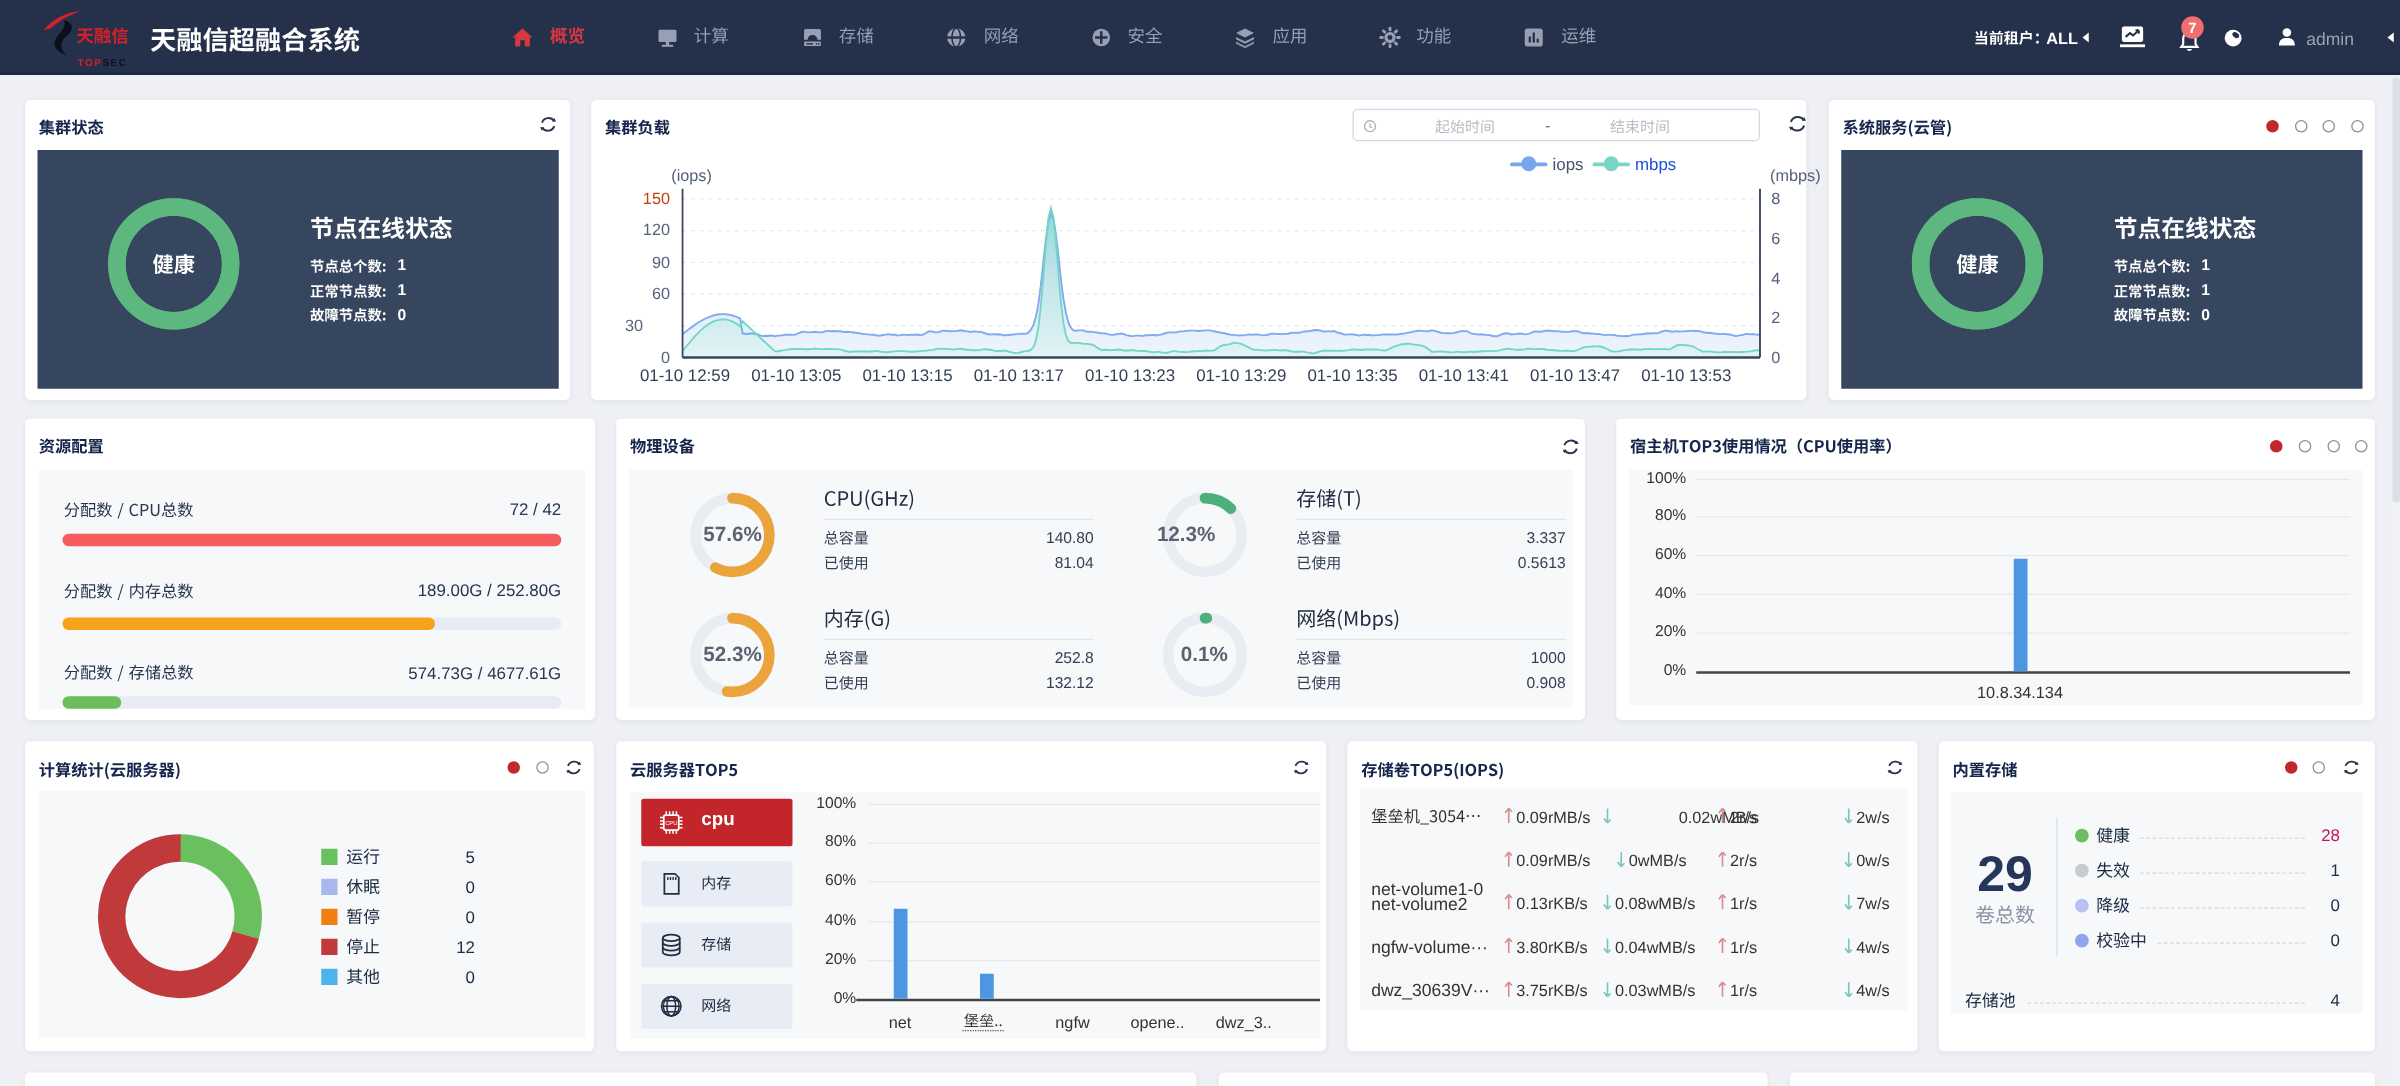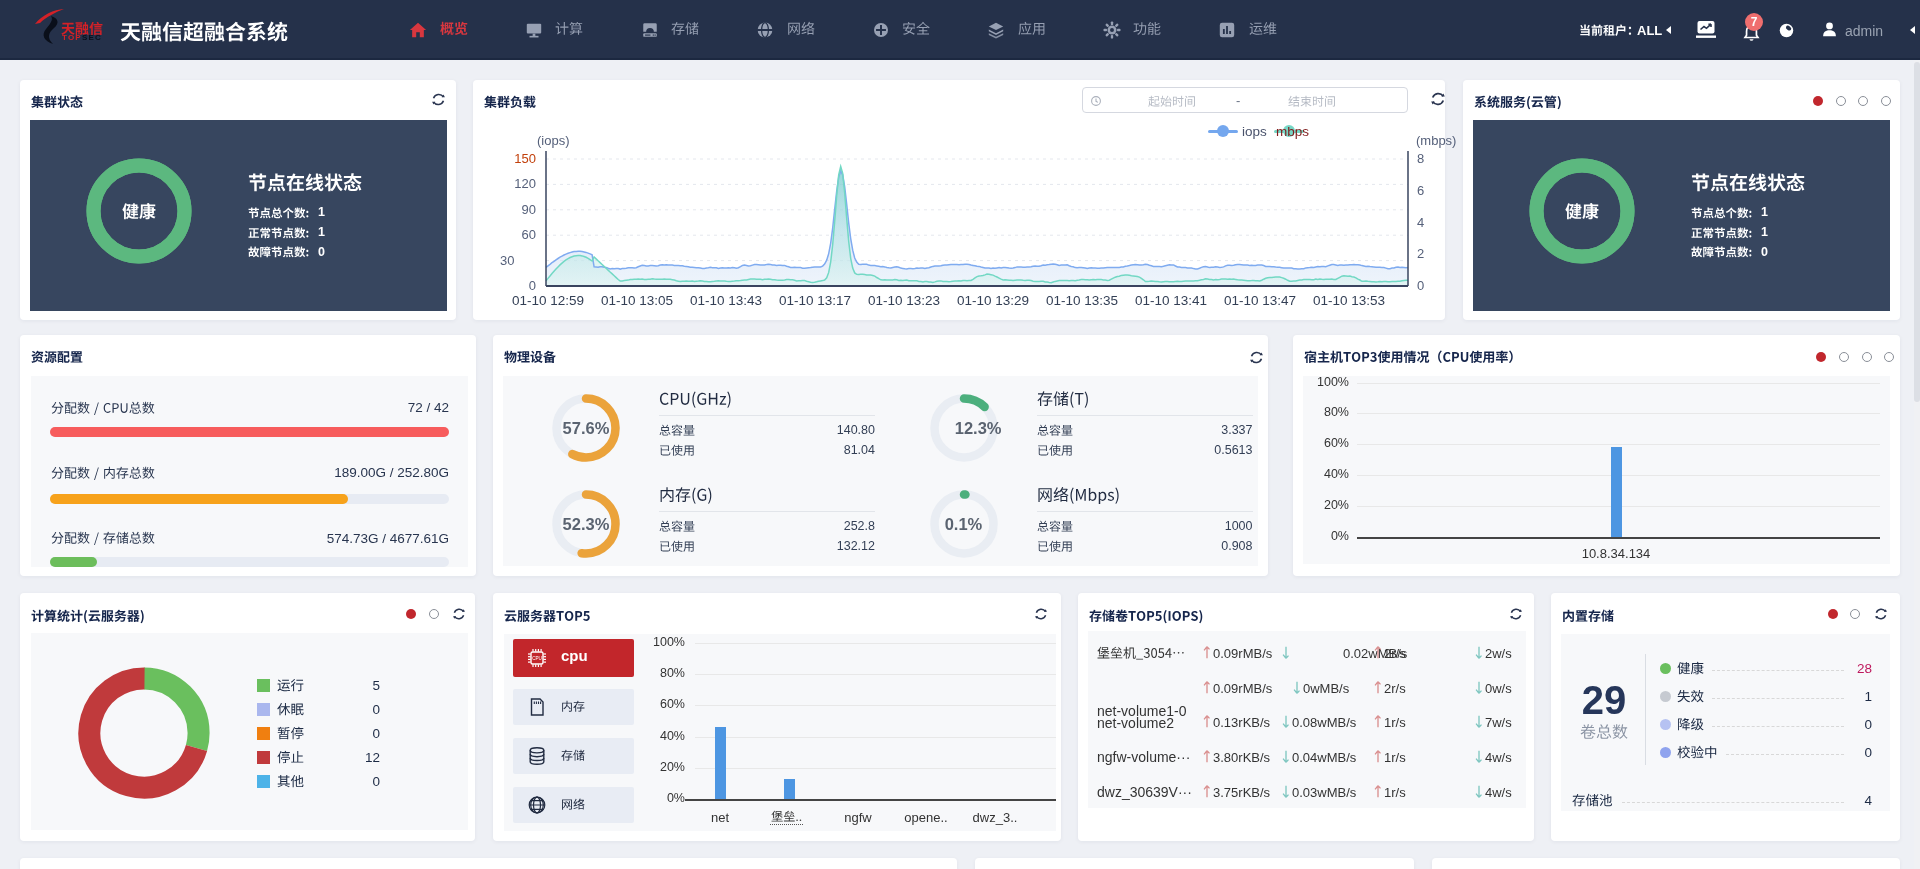--- a/index.html
+++ b/index.html
@@ -14,21 +14,21 @@
 <path d="M1 16 C8 7 20 1.5 30 1 C22 4 12 9 6 15 Z" fill="#d42127"></path>
 <path d="M17 8 C24 10 26 15 20 20 C14 25 13 30 19 36 C10 33 7 27 12 21 C18 14 19 11 17 8Z" fill="#0a0f1a"></path>
 </svg>
 <div class="abs" style="left:61px;top:20px">
     <svg class="ct" width="42.0" height="16.8" viewBox="0 0 42.0 16.8" style="fill:#d42127;">
       <use href="#g0" transform="translate(0.0 13.72) scale(0.014)"></use>
       <use href="#g1" transform="translate(14.0 13.72) scale(0.014)"></use>
       <use href="#g2" transform="translate(28.0 13.72) scale(0.014)"></use>
     </svg>
   </div>
-<div class="abs" style="left:62px;top:33px;font:bold 8px 'Liberation Sans';letter-spacing:1.2px;color:#d42127">TOP<span style="color:#0b101c">SEC</span></div>
+<div class="abs" style="left:62px;top:46px;font:bold 8px 'Liberation Sans';letter-spacing:1.2px;color:#d42127">TOP<span style="color:#0b101c">SEC</span></div>
 <div class="abs" style="left:120px;top:19px">
     <svg class="ct" width="168.0" height="25.2" viewBox="0 0 168.0 25.2" style="fill:#ffffff;">
       <use href="#g0" transform="translate(0.0 20.58) scale(0.021)"></use>
       <use href="#g1" transform="translate(21.0 20.58) scale(0.021)"></use>
       <use href="#g2" transform="translate(42.0 20.58) scale(0.021)"></use>
       <use href="#g3" transform="translate(63.0 20.58) scale(0.021)"></use>
       <use href="#g1" transform="translate(84.0 20.58) scale(0.021)"></use>
       <use href="#g4" transform="translate(105.0 20.58) scale(0.021)"></use>
       <use href="#g5" transform="translate(126.0 20.58) scale(0.021)"></use>
       <use href="#g6" transform="translate(147.0 20.58) scale(0.021)"></use>
@@ -348,21 +348,21 @@
 <path d="M3.5 13.5 A7.4 7.4 0 0 0 16.6 11.8"></path>
 </g>
 <path d="M14.3 6.9 L18.5 6.9 L16.7 3.2 Z" fill="#2a3550"></path>
 <path d="M5.7 13.1 L1.5 13.1 L3.3 16.8 Z" fill="#2a3550"></path>
 </svg>
 <div class="abs" style="left:1208px;top:129.5px;width:30px;height:3px;background:#74a7ee;border-radius:2px"></div>
 <div class="abs" style="left:1217px;top:125px;width:12px;height:12px;border-radius:50%;background:#74a7ee"></div>
 <div class="abs" style="left:1242px;top:124px;font:13.5px 'Liberation Sans';color:#49526b">iops</div>
 <div class="abs" style="left:1274px;top:129.5px;width:30px;height:3px;background:#77d6c5;border-radius:2px"></div>
 <div class="abs" style="left:1283px;top:125px;width:12px;height:12px;border-radius:50%;background:#77d6c5"></div>
-<div class="abs" style="left:1276px;top:124px;font:13.5px 'Liberation Sans';color:#7f1d1d">mbps</div>
+<div class="abs" style="left:1308px;top:124px;font:13.5px 'Liberation Sans';color:#1d4ed8">mbps</div>
 <div class="abs" style="left:537px;top:133px;font:13px 'Liberation Sans';color:#55607a">(iops)</div>
 <div class="abs" style="left:1416px;top:133px;font:13px 'Liberation Sans';color:#55607a">(mbps)</div>
 <svg class="abs" style="left:545px;top:149px" width="872" height="145" viewBox="545 149 872 145">
     <defs>
       <linearGradient id="gt" x1="0" y1="0" x2="0" y2="1">
         <stop offset="0" stop-color="#5ecfbd" stop-opacity="0.55"></stop>
         <stop offset="0.55" stop-color="#9fe2d8" stop-opacity="0.38"></stop>
         <stop offset="1" stop-color="#d9f2ef" stop-opacity="0.55"></stop>
       </linearGradient>
       <linearGradient id="gb" x1="0" y1="0" x2="0" y2="1">
@@ -389,21 +389,21 @@
 <div class="abs" style="left:500px;top:201.8px;width:36px;text-align:right;font:13px 'Liberation Sans';color:#55607a">90</div>
 <div class="abs" style="left:500px;top:176.4px;width:36px;text-align:right;font:13px 'Liberation Sans';color:#55607a">120</div>
 <div class="abs" style="left:500px;top:151.0px;width:36px;text-align:right;font:13px 'Liberation Sans';color:#c2410c">150</div>
 <div class="abs" style="left:1417px;top:278.0px;font:13px 'Liberation Sans';color:#55607a">0</div>
 <div class="abs" style="left:1417px;top:246.2px;font:13px 'Liberation Sans';color:#55607a">2</div>
 <div class="abs" style="left:1417px;top:214.5px;font:13px 'Liberation Sans';color:#55607a">4</div>
 <div class="abs" style="left:1417px;top:182.8px;font:13px 'Liberation Sans';color:#55607a">6</div>
 <div class="abs" style="left:1417px;top:151.0px;font:13px 'Liberation Sans';color:#55607a">8</div>
 <div class="abs" style="left:506px;top:293px;width:84px;text-align:center;font:13.5px 'Liberation Sans';color:#333f55">01-10 12:59</div>
 <div class="abs" style="left:595px;top:293px;width:84px;text-align:center;font:13.5px 'Liberation Sans';color:#333f55">01-10 13:05</div>
-<div class="abs" style="left:684px;top:293px;width:84px;text-align:center;font:13.5px 'Liberation Sans';color:#333f55">01-10 13:43</div>
+<div class="abs" style="left:684px;top:293px;width:84px;text-align:center;font:13.5px 'Liberation Sans';color:#333f55">01-10 13:15</div>
 <div class="abs" style="left:773px;top:293px;width:84px;text-align:center;font:13.5px 'Liberation Sans';color:#333f55">01-10 13:17</div>
 <div class="abs" style="left:862px;top:293px;width:84px;text-align:center;font:13.5px 'Liberation Sans';color:#333f55">01-10 13:23</div>
 <div class="abs" style="left:951px;top:293px;width:84px;text-align:center;font:13.5px 'Liberation Sans';color:#333f55">01-10 13:29</div>
 <div class="abs" style="left:1040px;top:293px;width:84px;text-align:center;font:13.5px 'Liberation Sans';color:#333f55">01-10 13:35</div>
 <div class="abs" style="left:1129px;top:293px;width:84px;text-align:center;font:13.5px 'Liberation Sans';color:#333f55">01-10 13:41</div>
 <div class="abs" style="left:1218px;top:293px;width:84px;text-align:center;font:13.5px 'Liberation Sans';color:#333f55">01-10 13:47</div>
 <div class="abs" style="left:1307px;top:293px;width:84px;text-align:center;font:13.5px 'Liberation Sans';color:#333f55">01-10 13:53</div>
 <div class="card" style="left:20px;top:335px;width:456px;height:241px"></div>
 <div class="abs" style="left:31px;top:349px">
     <svg class="ct" width="52.0" height="15.6" viewBox="0 0 52.0 15.6" style="fill:#16264c;">
@@ -509,21 +509,21 @@
       <use href="#g84" transform="translate(0.0 11.76) scale(0.012)"></use>
       <use href="#g85" transform="translate(12.0 11.76) scale(0.012)"></use>
       <use href="#g18" transform="translate(24.0 11.76) scale(0.012)"></use>
     </svg>
   </div>
 <div class="abs" style="left:725px;top:443.4px;width:150px;text-align:right;font:12.5px 'Liberation Sans';color:#333f55">81.04</div>
 <svg class="abs" style="left:925.5px;top:389.5px" width="76" height="76" viewBox="0 0 76 76">
     <circle cx="38" cy="38" r="29.5" fill="none" stroke="#e9edf3" stroke-width="8.5"></circle>
     <circle cx="38" cy="38" r="29.5" fill="none" stroke="#4caf7d" stroke-width="8.5" stroke-dasharray="22.8 185.4" transform="rotate(-90 38 38)" stroke-linecap="round"></circle>
   </svg>
-<div class="abs" style="left:925.5px;top:419.0px;width:76px;text-align:right;font:bold 16.5px 'Liberation Sans';color:#5a6370">12.3%</div>
+<div class="abs" style="left:925.5px;top:419.0px;width:76px;text-align:left;font:bold 16.5px 'Liberation Sans';color:#5a6370">12.3%</div>
 <div class="abs" style="left:1036.5px;top:389.0px">
     <svg class="ct" width="52.4" height="19.2" viewBox="0 0 52.4 19.2" style="fill:#222c42;">
       <use href="#g11" transform="translate(0.0 15.68) scale(0.016)"></use>
       <use href="#g12" transform="translate(16.0 15.68) scale(0.016)"></use>
       <use href="#g77" transform="translate(32.0 15.68) scale(0.016)"></use>
       <use href="#g86" transform="translate(37.4 15.68) scale(0.016)"></use>
       <use href="#g81" transform="translate(47.0 15.68) scale(0.016)"></use>
     </svg>
   </div>
 <div class="abs" style="left:1036.5px;top:414.5px;width:216px;border-top:1px solid #e2e5ea"></div>

